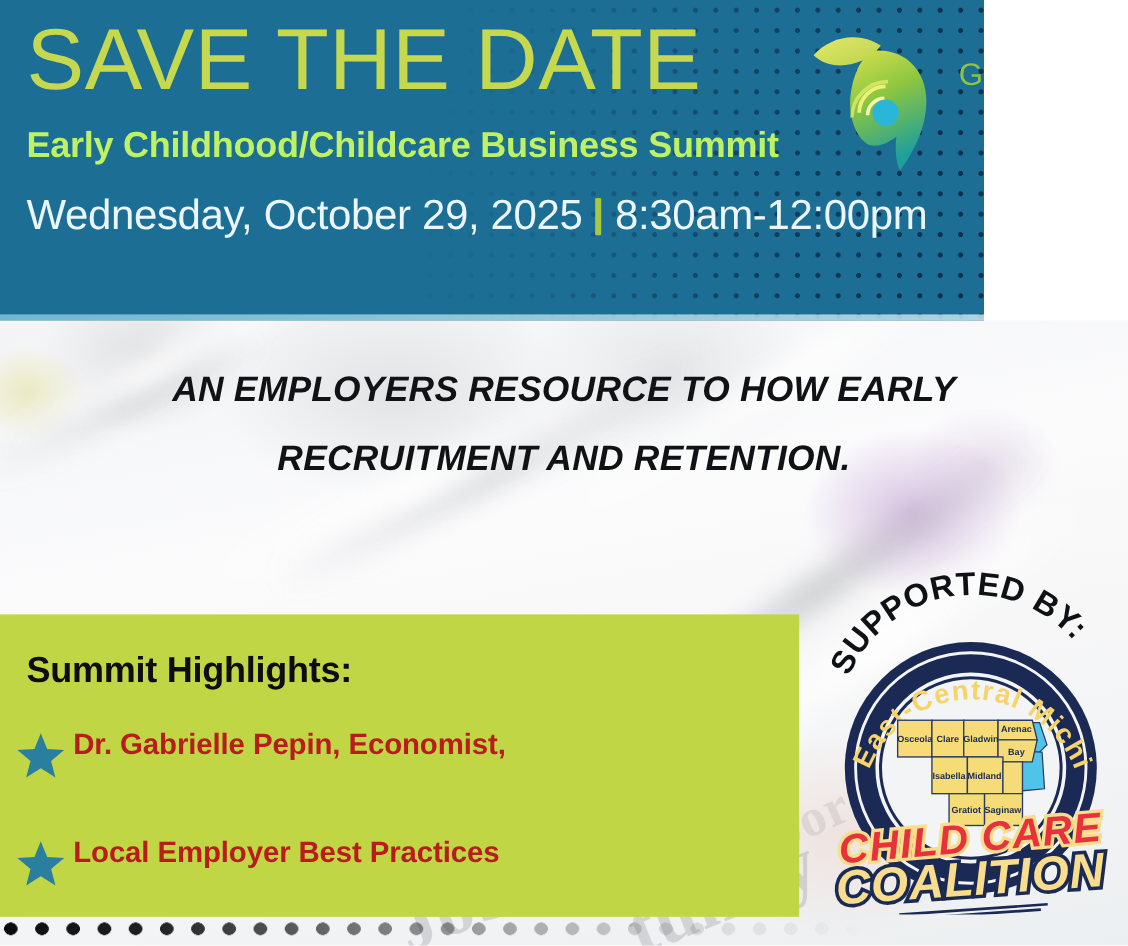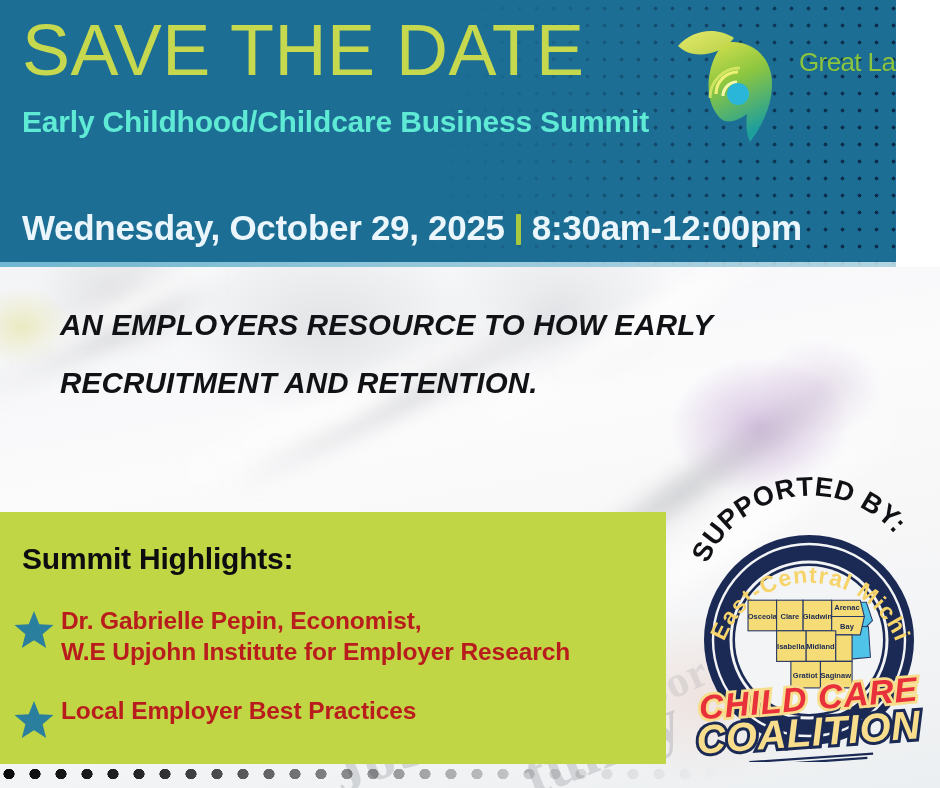--- a/index.html
+++ b/index.html
@@ -47,21 +47,21 @@
     position:absolute;color:rgba(140,142,150,.30);
     font-family:"Liberation Serif",serif;font-weight:700;
     letter-spacing:1px;pointer-events:none;user-select:none;
   }
   .wm-job{left:330px;top:455px;font-size:62px;transform:rotate(-22deg);}
   .wm-tun{left:520px;top:445px;font-size:62px;transform:rotate(-22deg);}
   .wm-por{left:640px;top:390px;font-size:44px;transform:rotate(-24deg);color:rgba(150,152,160,.22);}
 
   
   .header{
-    position:absolute;left:0;top:0;width:896px;height:267px;
+    position:absolute;left:0;top:0;width:820px;height:267px;
     background:#1c6e94;overflow:hidden;
   }
   .header-dots{
     position:absolute;right:0;top:0;width:470px;height:267px;
     background-image:radial-gradient(#0d2e4c 1.9px, transparent 2.1px);
     background-size:17px 17px;
     -webkit-mask-image:linear-gradient(100deg, rgba(0,0,0,0) 6%, rgba(0,0,0,.18) 28%, rgba(0,0,0,.75) 62%, rgba(0,0,0,1) 90%);
     mask-image:linear-gradient(100deg, rgba(0,0,0,0) 6%, rgba(0,0,0,.18) 28%, rgba(0,0,0,.75) 62%, rgba(0,0,0,1) 90%);
   }
   .header-underline{
@@ -69,26 +69,26 @@
     background:linear-gradient(90deg,#7fc4db 0%, #a9d7e6 45%, #cfe8f1 100%);
     opacity:.85;
   }
   .h-save{
     position:absolute;left:22px;top:13px;
     font-size:72px;line-height:74px;font-weight:400;
     color:#c5d84e;letter-spacing:.5px;white-space:nowrap;
   }
   .h-sub{
     position:absolute;left:22px;top:105px;
-    font-size:30px;line-height:34px;font-weight:700;color:#5eead4;
+    font-size:30px;line-height:34px;font-weight:700;color:#bef264;
     white-space:nowrap;letter-spacing:-.2px;
   }
   .h-line{
     position:absolute;left:22px;font-size:35px;line-height:40px;
-    color:#eaf6fb;font-weight:700;white-space:nowrap;letter-spacing:-.3px;margin-top:48px;
+    color:#eaf6fb;font-weight:400;white-space:nowrap;letter-spacing:-.3px;
   }
   .h-line1{top:160px;}
   .h-line2{top:213px;}
   .pipe{
     display:inline-block;width:5px;height:31px;background:#a8c93f;
     vertical-align:-5px;margin:0 11px;border-radius:1px;
   }
   .pipe-tight{margin:0 6px;}
 
   
@@ -98,21 +98,21 @@
     position:absolute;left:78px;top:26px;width:180px;
     color:#8cc63f;font-size:26px;line-height:29px;
     font-family:"Liberation Sans",sans-serif;font-weight:400;
     letter-spacing:-.6px;text-shadow:0 0 1px rgba(0,0,0,.15);text-align:right;
   }
   .glbr-tm{position:absolute;right:1px;top:20px;font-size:10px;color:#8cc63f;}
 
   
   .tagline{
     position:absolute;left:60px;top:296px;width:820px;
-    color:#111215;
+    text-align:center;color:#111215;
     font-size:29.5px;line-height:58px;font-weight:700;font-style:italic;
     letter-spacing:.2px;
   }
 
   
   .panel{
     position:absolute;left:0;top:512px;width:666px;height:252px;
     background:#c0d645;
   }
   .panel-title{
@@ -213,21 +213,20 @@
 
   <div class="panel">
     <div class="panel-title">Summit Highlights:</div>
 
     <div class="hl hl1">
       <svg class="star" viewBox="0 0 40 40">
         <polygon points="20,1 25.3,14.2 39.5,15 28.6,24.2 32.2,38 20,30.3 7.8,38 11.4,24.2 0.5,15 14.7,14.2" fill="#2b7f9e"></polygon>
       </svg>
       <div class="hl-txt">
         <span>Dr. Gabrielle Pepin, Economist,</span><br>
-        <span>W.E Upjohn Institute for Employer Research</span>
       </div>
     </div>
 
     <div class="hl hl2">
       <svg class="star" viewBox="0 0 40 40">
         <polygon points="20,1 25.3,14.2 39.5,15 28.6,24.2 32.2,38 20,30.3 7.8,38 11.4,24.2 0.5,15 14.7,14.2" fill="#2b7f9e"></polygon>
       </svg>
       <div class="hl-txt">
         <span>Local Employer Best Practices</span>
       </div>

